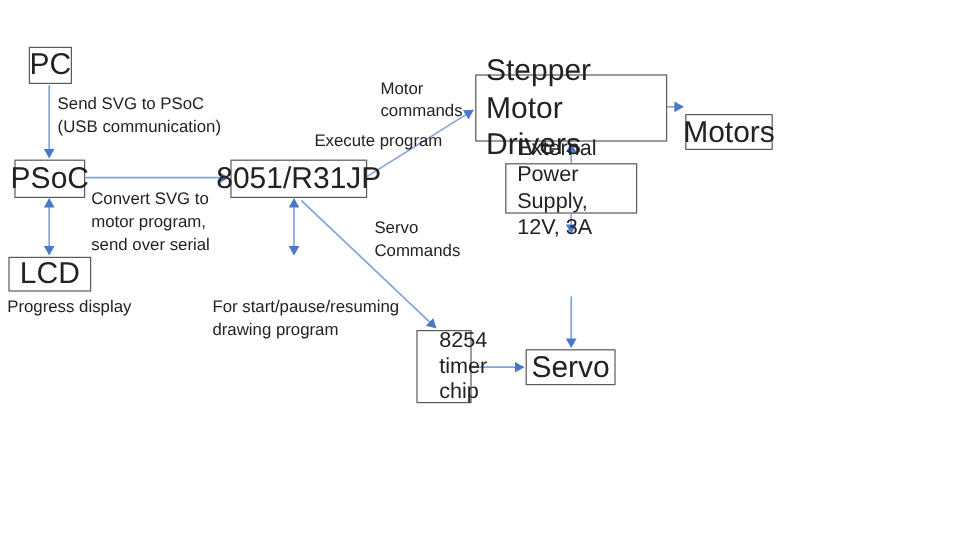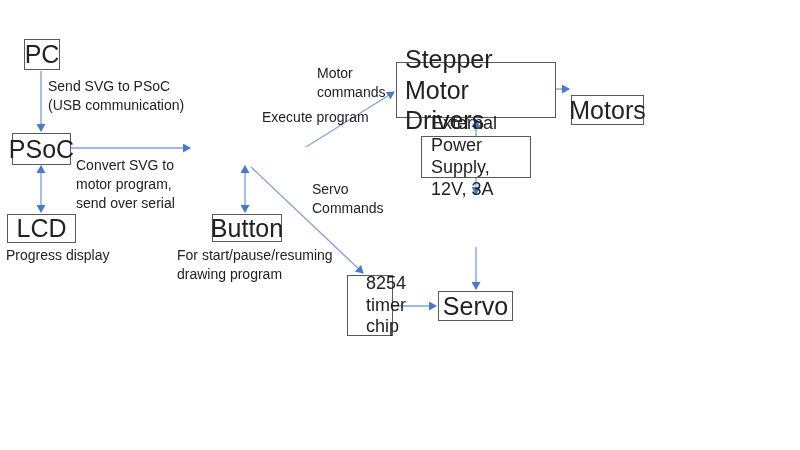--- a/index.html
+++ b/index.html
@@ -73,24 +73,24 @@
   </div>
 
   <div class="box big" style="left:7px;top:214px;width:69px;height:29px;">
     <span class="lbl">LCD</span>
   </div>
 
   <div class="box big" style="left:12px;top:133px;width:59px;height:32px;">
     <span class="lbl">PSoC</span>
   </div>
 
+  <div class="box big" style="left:192px;top:133px;width:114px;height:32px;">
+    <span class="lbl">8051/R31JP</span>
+  </div>
 
-  <div class="box big" style="left:212px;top:214px;width:70px;height:28px;">
-    <span class="lbl">Button</span>
-  </div>
 
   <div class="box big left-align" style="left:396px;top:62px;width:160px;height:56px;padding-left:8px;">
     <span class="lbl">Stepper Motor
 Drivers</span>
   </div>
 
   <div class="box big" style="left:571px;top:74px;width:73px;height:30px;margin-top:21px;">
     <span class="lbl">Motors</span>
   </div>
 

